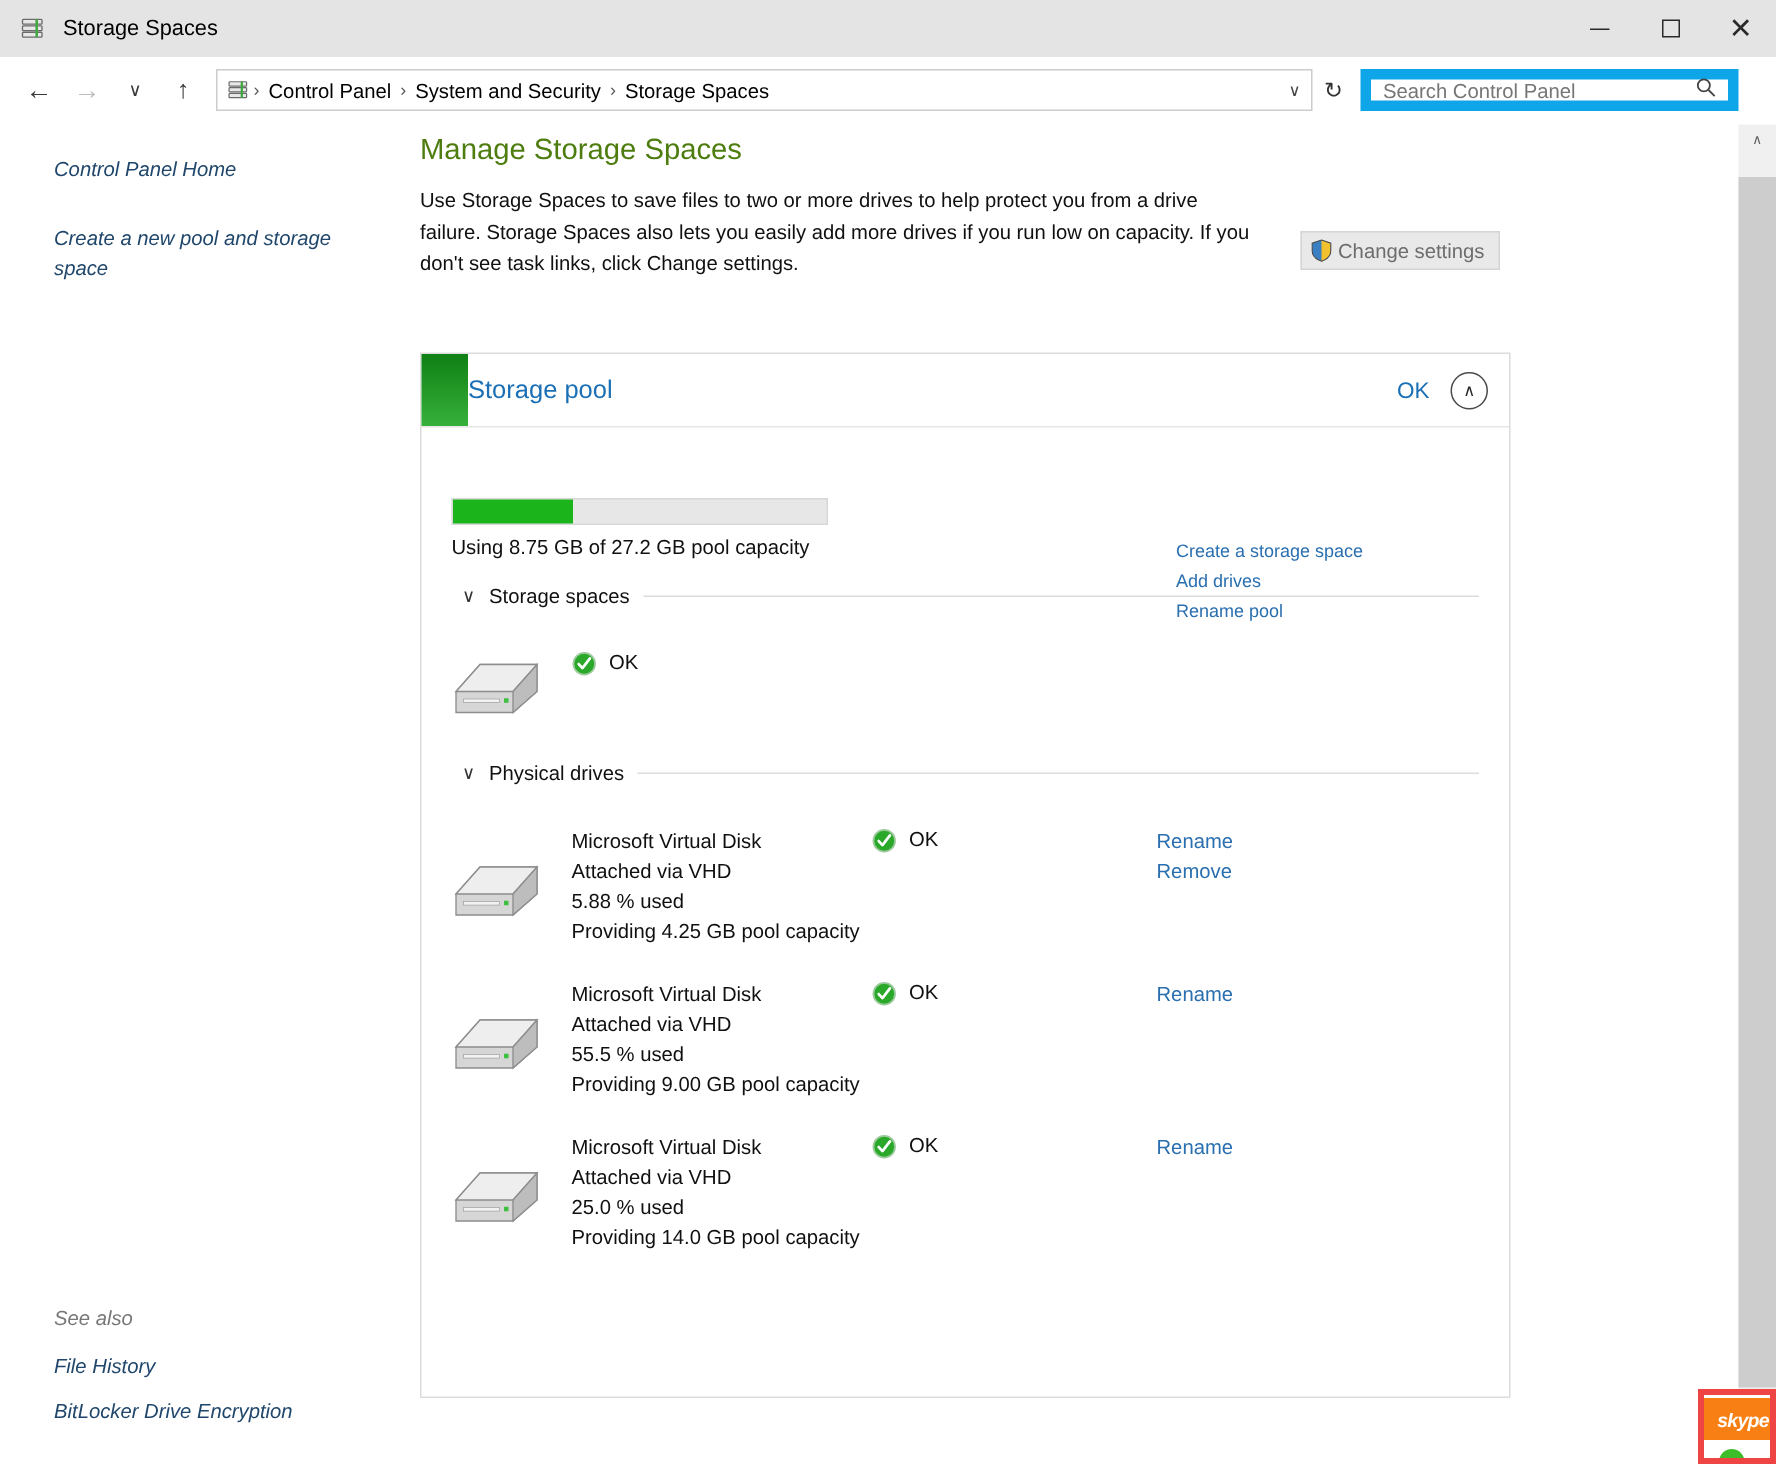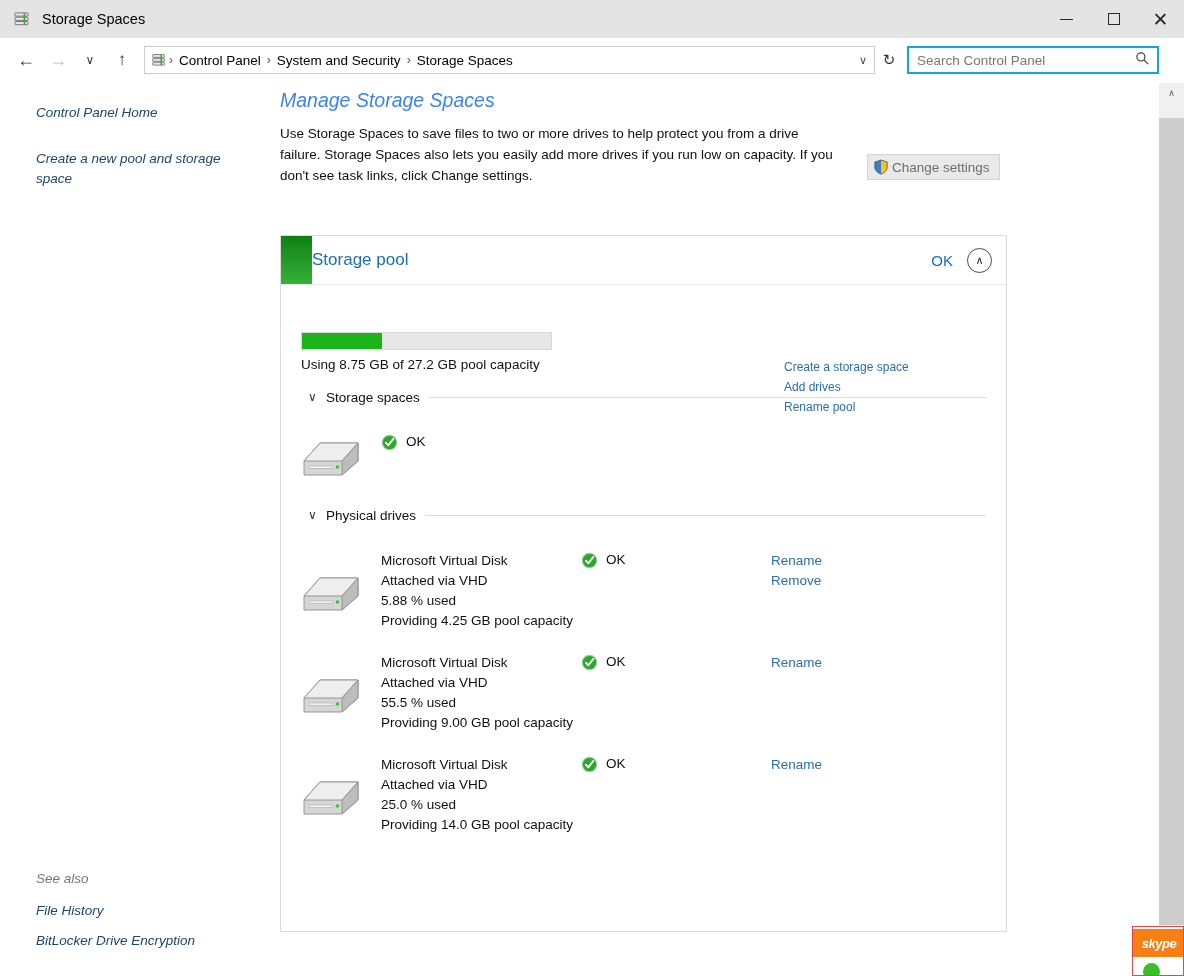--- a/index.html
+++ b/index.html
@@ -66,21 +66,21 @@
     color: #444; font-size: 11px;
   }
   .refresh-btn {
     width: 28px; height: 28px;
     display: flex; align-items: center; justify-content: center;
     font-size: 15px; color: #333;
   }
   .searchbox {
     margin-left: 4px;
     width: 252px; height: 28px;
-    border: 2px solid #0ea5e9; background: #fff;
+    border: 7px solid #0ea5e9; background: #fff;
     display: flex; align-items: center;
   }
   .searchbox input {
     border: 0; outline: 0; flex: 1;
     font-family: "Liberation Sans", sans-serif;
     font-size: 13.5px; color: #333;
     padding-left: 8px; background: transparent;
   }
   .searchbox input::placeholder { color: #767676; }
   .search-icon { width: 30px; text-align: center; font-size: 14px; color: #444; }
@@ -114,21 +114,21 @@
   .nav-bl { position: absolute; left: 36px; top: 848px; }
 
   
   .main {
     position: absolute; left: 275px; top: 0;
     width: 884px; height: 893px;
     background: #ffffff;
   }
   .page-title {
     position: absolute; left: 5px; top: 6px;
-    color: #3b82f6; font-size: 19.5px; font-weight: normal; font-style: italic;
+    color: #4d7c0f; font-size: 19.5px; font-weight: normal;
   }
   .intro {
     position: absolute; left: 5px; top: 40px;
     width: 560px;
     font-size: 13.5px; color: #101010; line-height: 21px;
   }
   .change-settings {
     position: absolute; left: 592px; top: 71px;
     height: 26px;
     background: #e9e9e9; border: 1px solid #d4d4d4;
@@ -249,21 +249,21 @@
     position: absolute; left: 0; top: 35px;
     width: 25px; height: 807px;
     background: #cdcdcd; cursor: pointer;
   }
 
   
   .skype-badge {
     position: absolute; left: 1132px; top: 926px;
     width: 52px; height: 50px;
     background: #ffffff;
-    border: 1px solid #ef4444;
+    border: 4px solid #ef4444;
     overflow: hidden;
   }
   .skype-bar {
     position: absolute; left: 0; top: 2px;
     width: 52px; height: 28px;
     background: #f77f13;
     display: flex; align-items: center; justify-content: center;
   }
   .skype-word {
     color: #ffffff; font-size: 13px; font-weight: bold;

